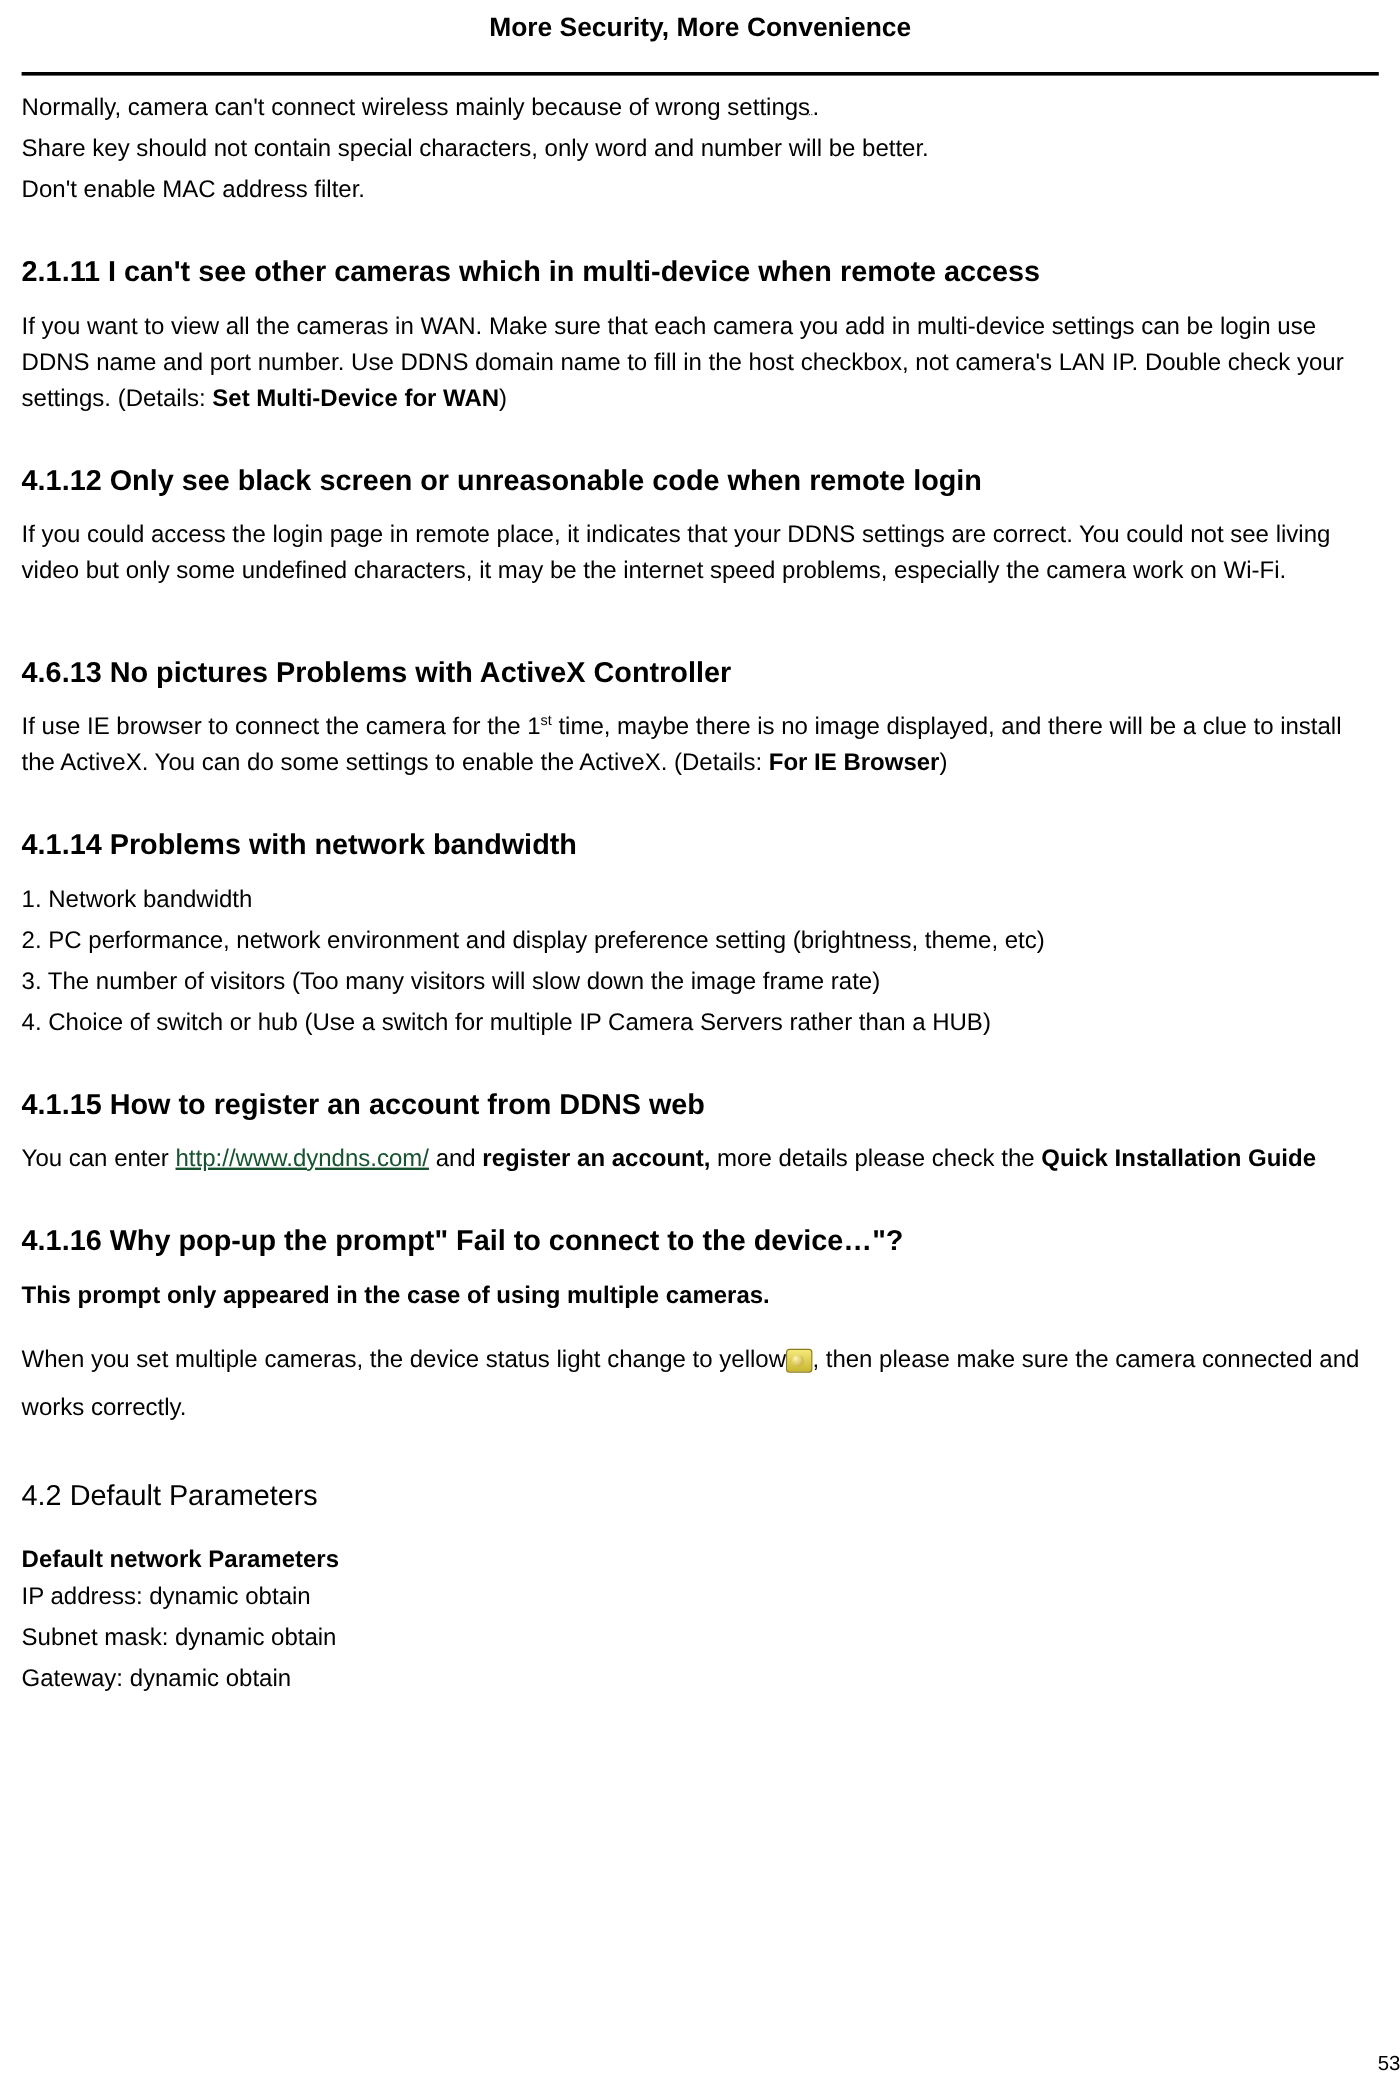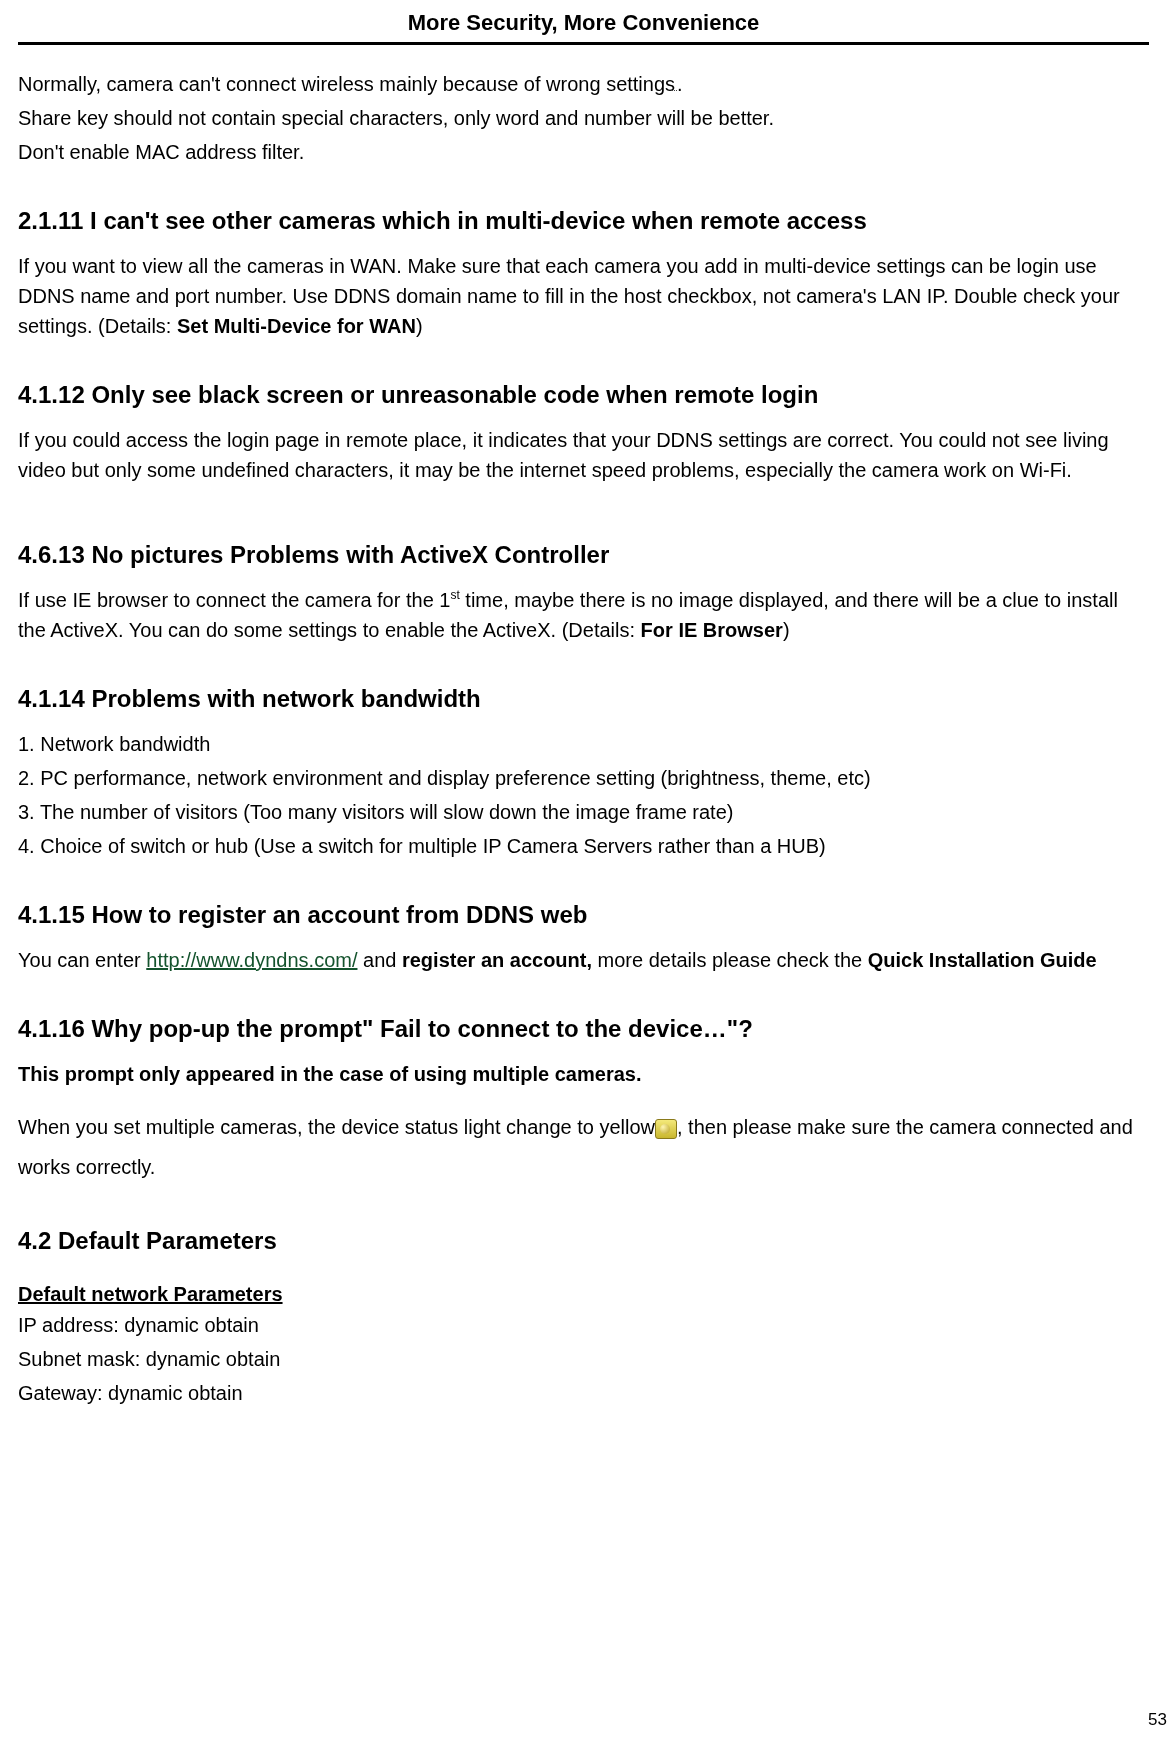--- a/index.html
+++ b/index.html
@@ -14,52 +14,51 @@
       height: 1748px;
       position: relative;
       box-sizing: border-box;
       padding: 0 18px;
     }
     .header {
       text-align: center;
       font-family: "Segoe UI", Arial, sans-serif;
       font-weight: bold;
       font-size: 22px;
-      padding: 10px 0 6px 0;
+      padding: 10px 0 24px 0;
       border-bottom: 3px solid #000;
-      margin-bottom: 24px;
+      margin-bottom: 12px;
     }
     .para {
       font-size: 20px;
       line-height: 1.5;
       margin-bottom: 4px;
     }
     .para-block {
       font-size: 20px;
       line-height: 1.5;
       margin-bottom: 28px;
     }
     .h3 {
       font-size: 24px;
       font-weight: bold;
       margin-top: 40px;
       margin-bottom: 16px;
     }
     .h2 {
       font-size: 24px;
-      font-weight: bold;
+      font-weight: normal;
       margin-top: 40px;
       margin-bottom: 28px;
     }
     .sub-bold {
       font-size: 20px;
       font-weight: bold;
       margin-top: 6px;
       margin-bottom: 4px;
-      text-decoration: underline;
     }
     .link {
       color: #14532d;
       text-decoration: underline;
     }
     .bold {
       font-weight: bold;
     }
     .sup {
       vertical-align: super;

